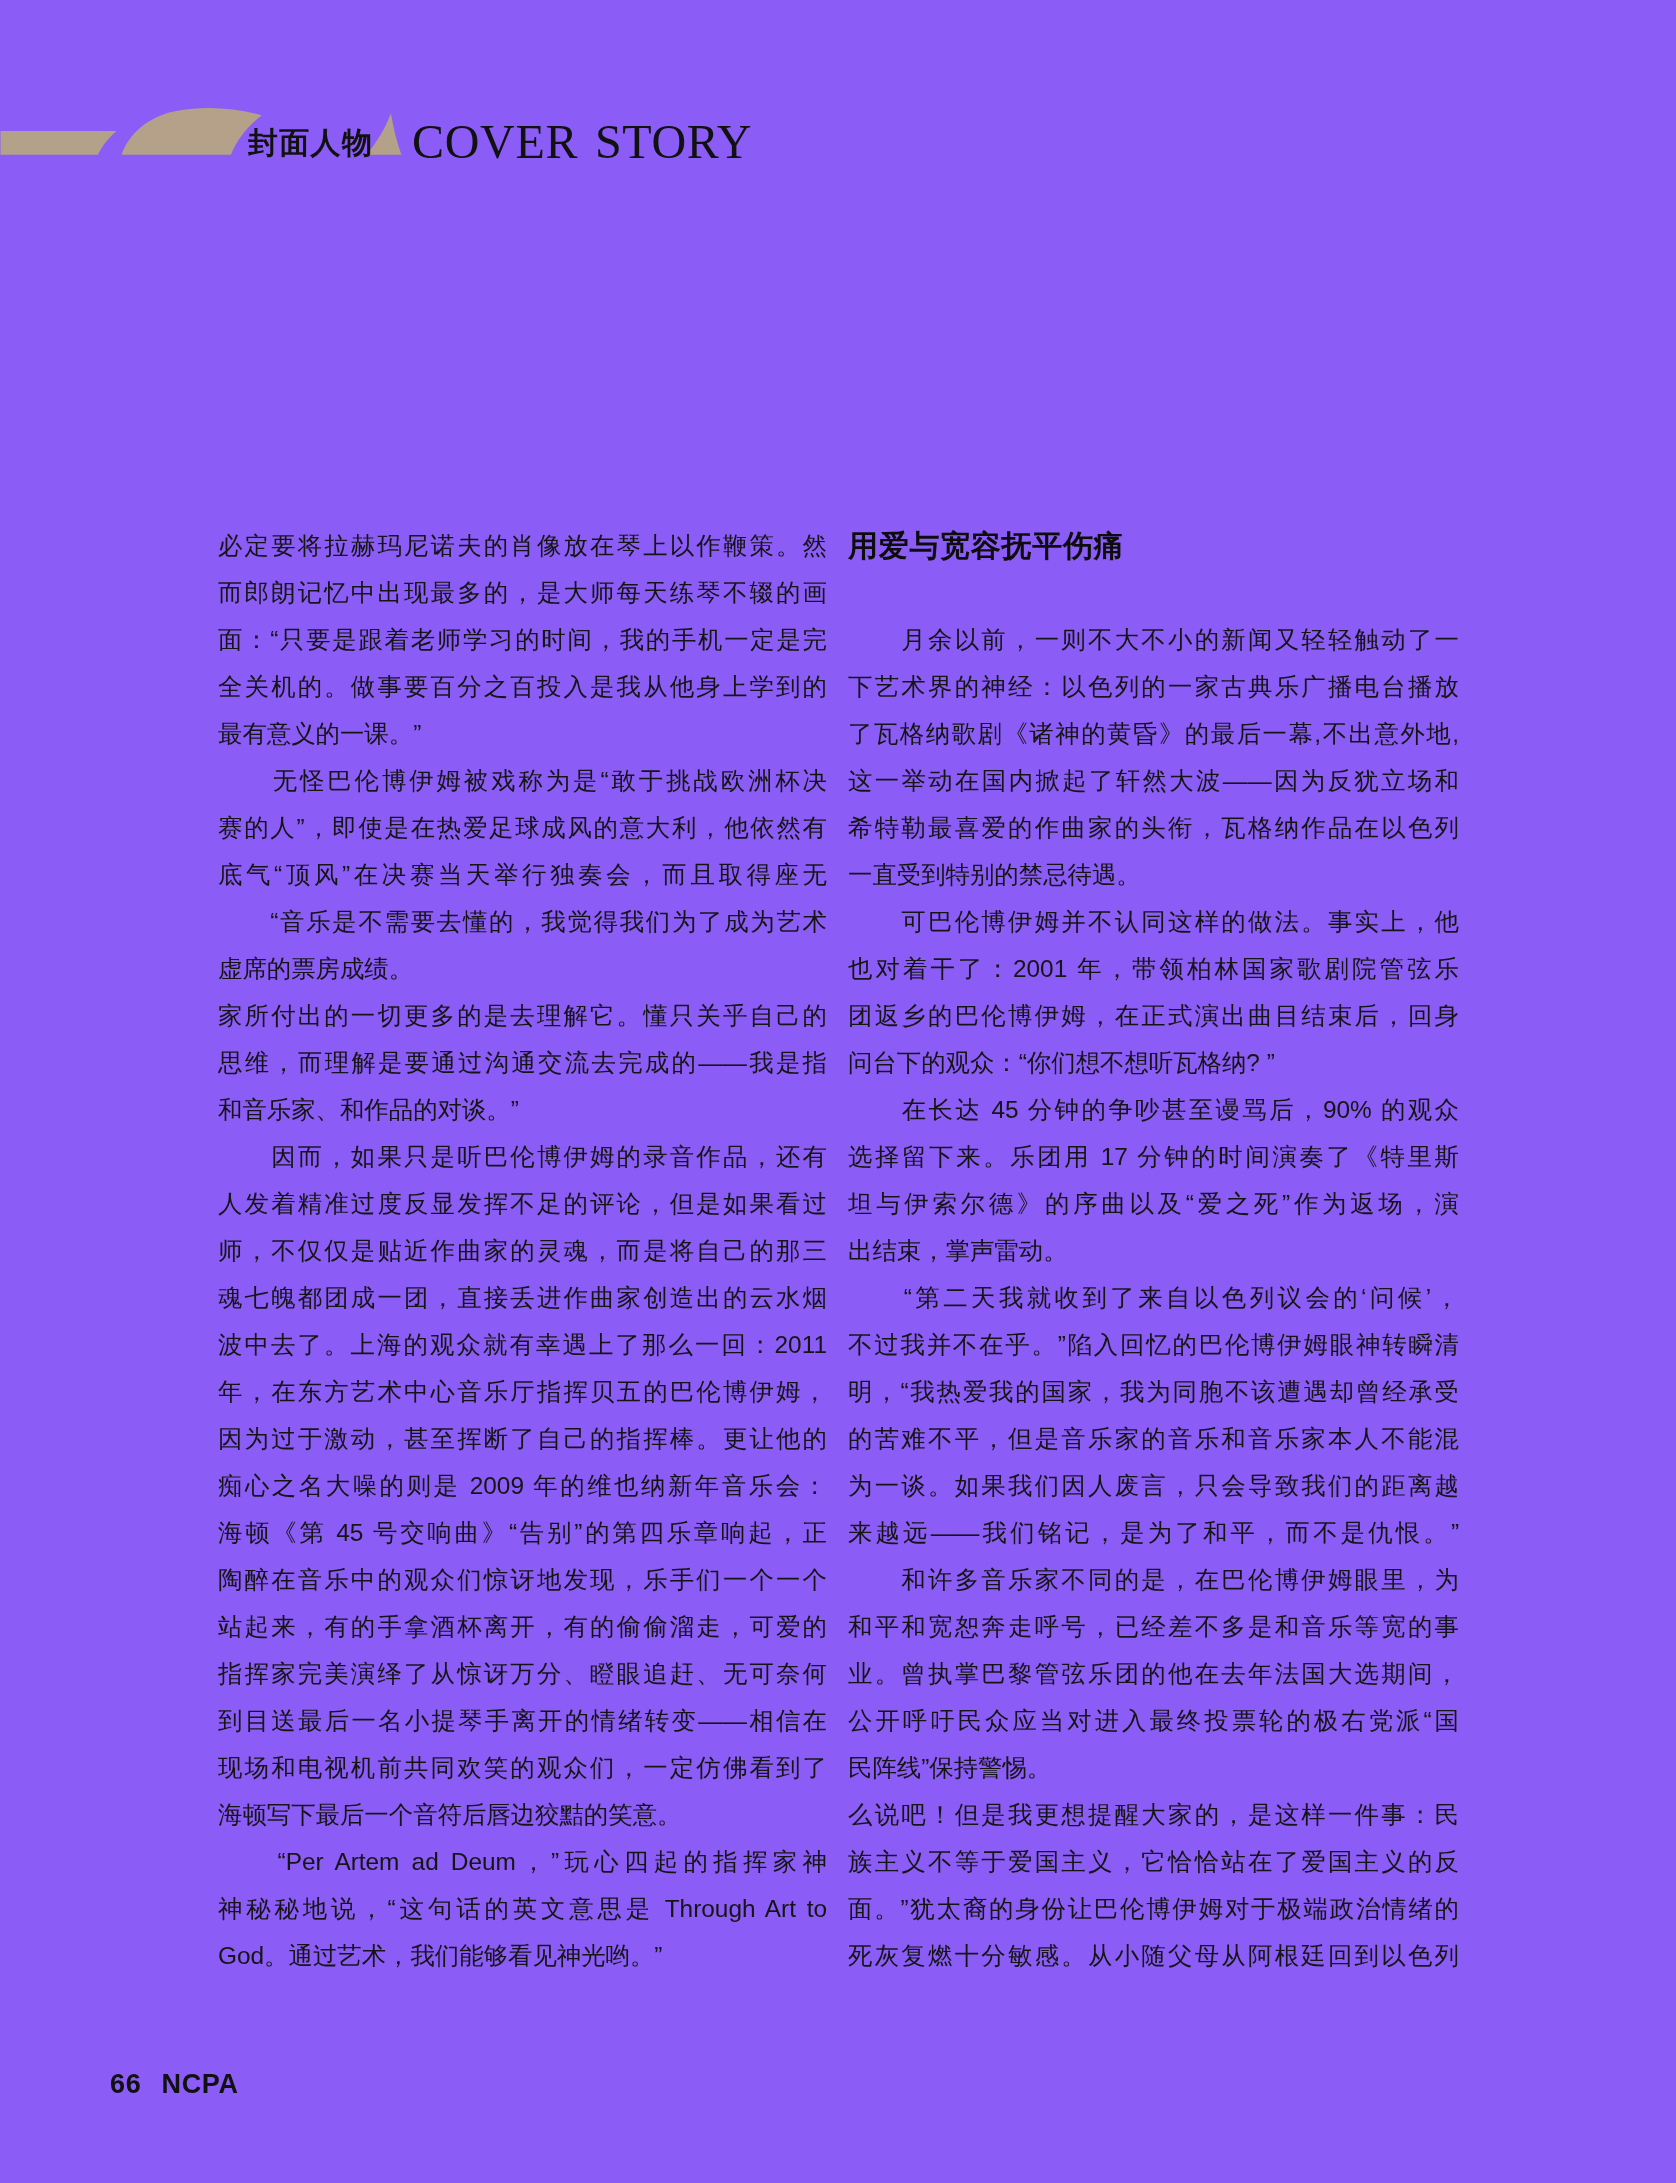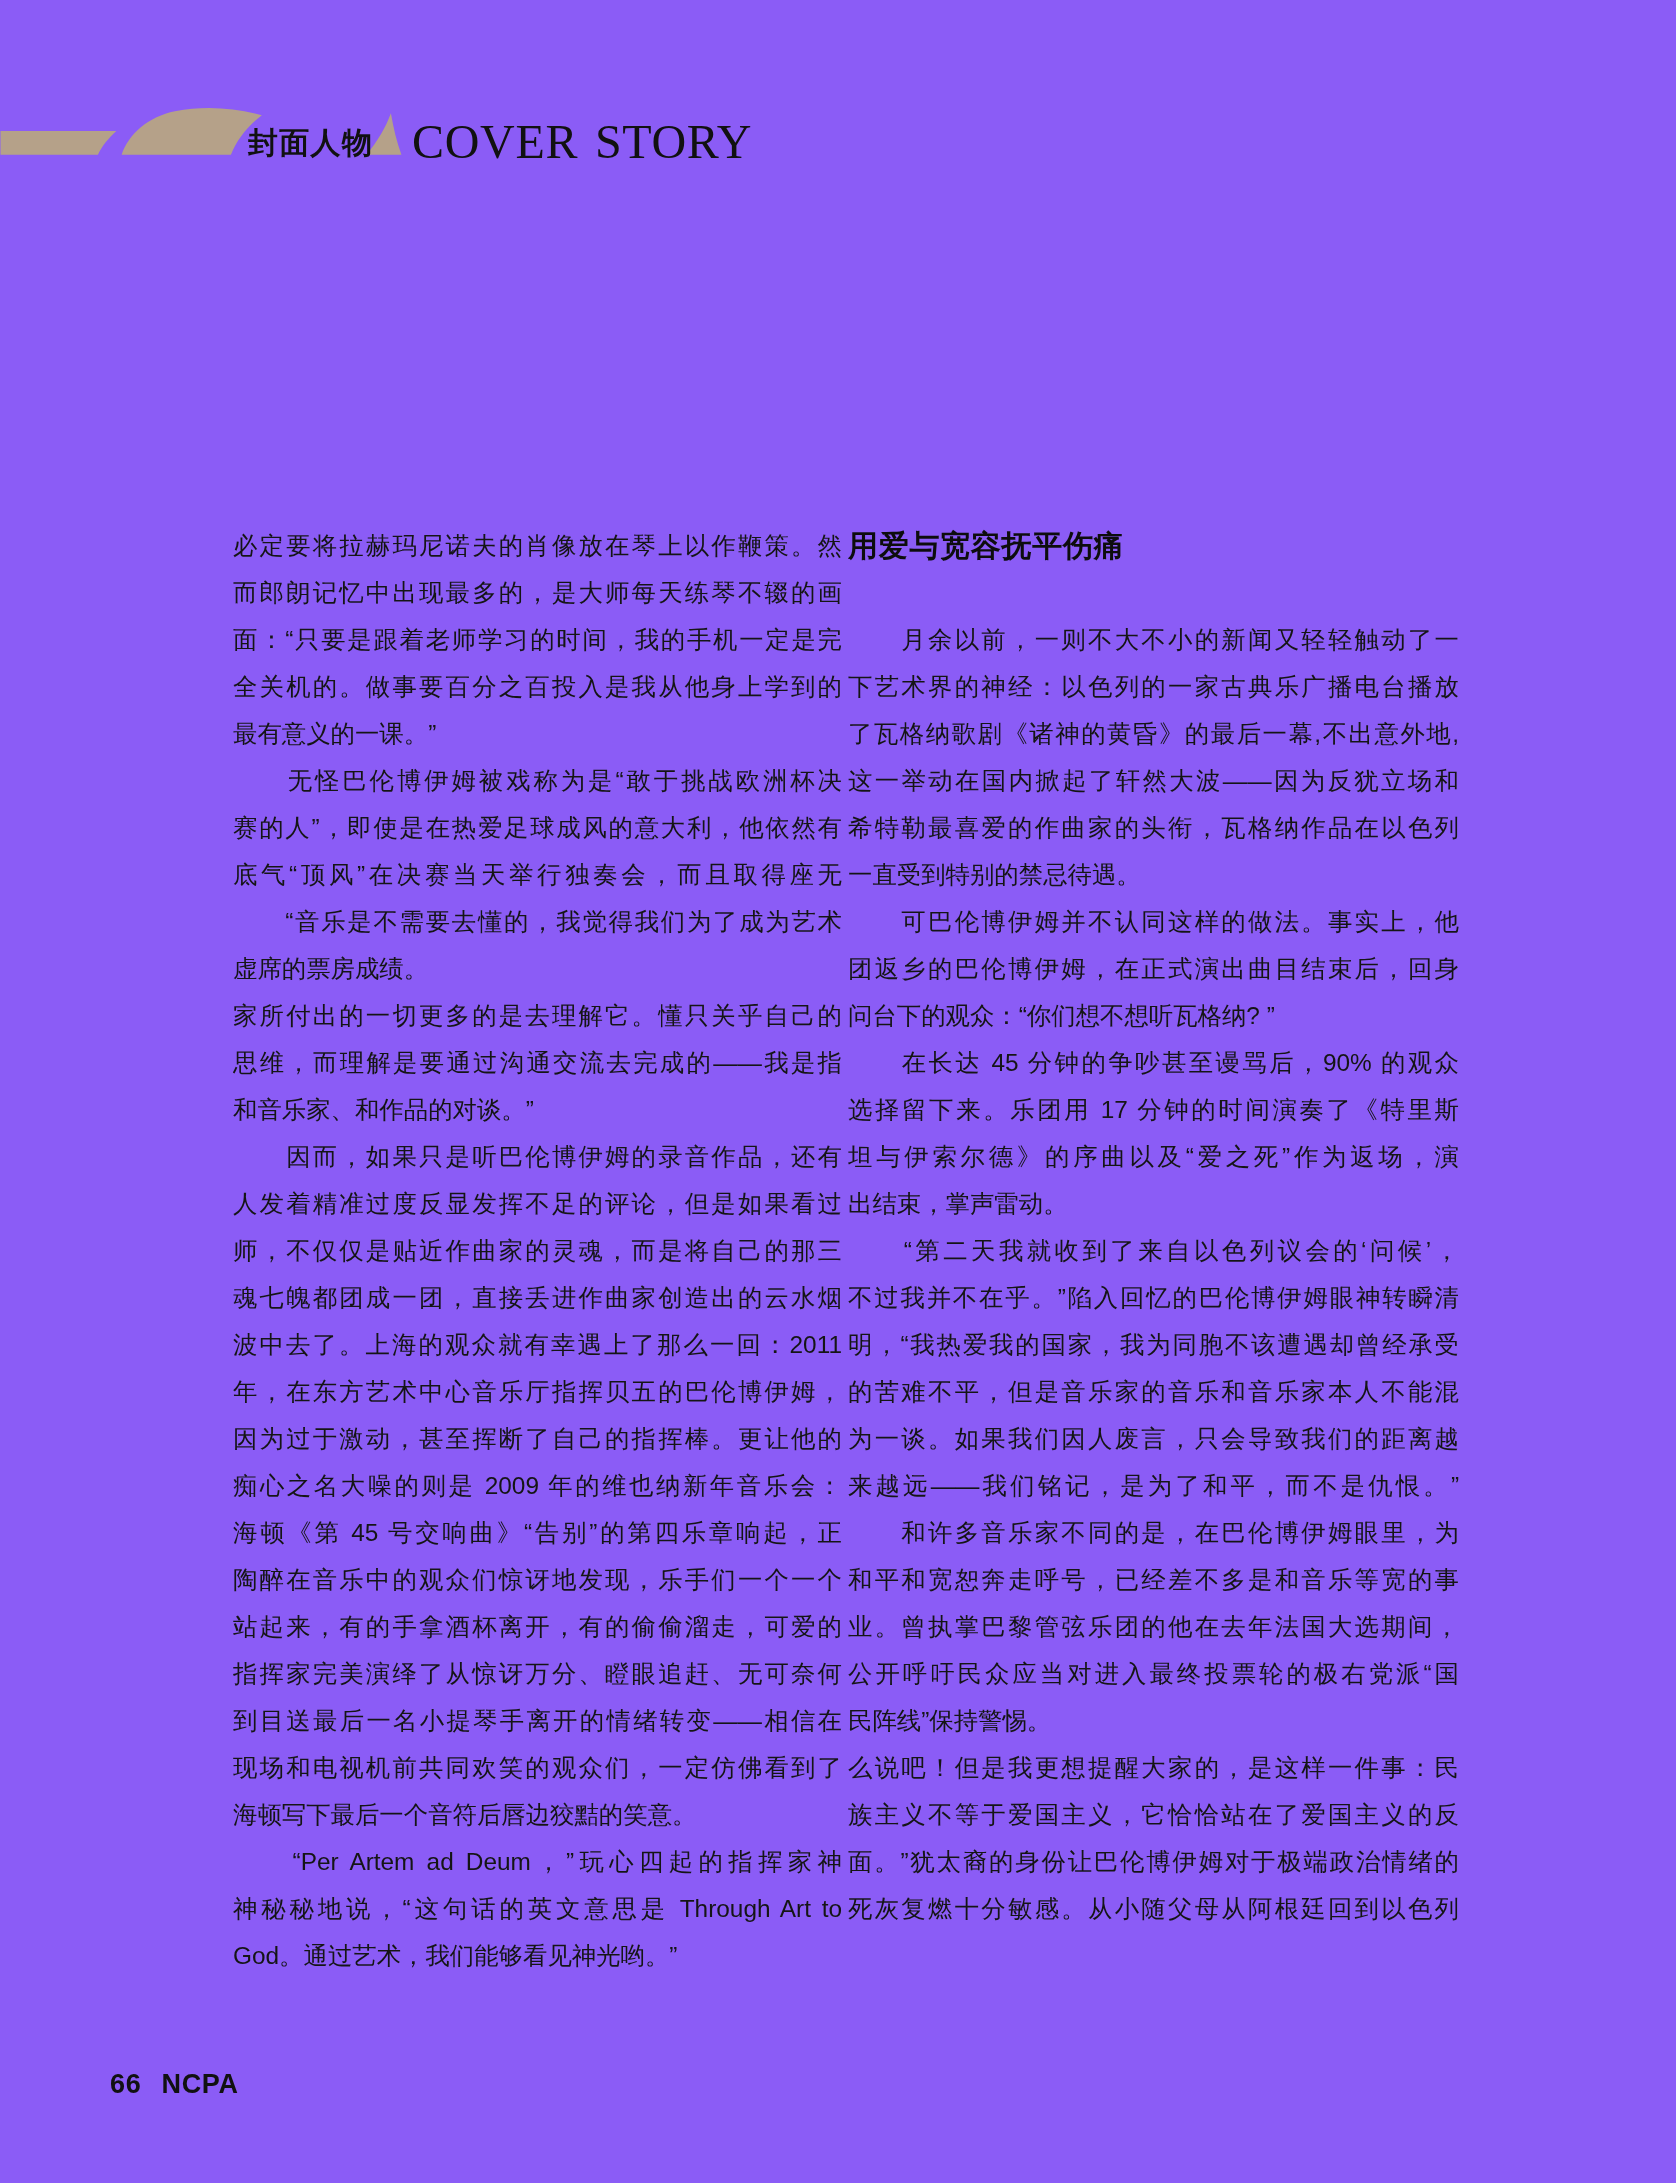--- a/index.html
+++ b/index.html
@@ -23,21 +23,21 @@
     font-family:"Liberation Serif","DejaVu Serif",serif;
     font-size:48px;line-height:33px;font-weight:400;
     letter-spacing:0.7px;word-spacing:4px;color:#111111;white-space:nowrap;
   }
   
   .col{
     position:absolute;top:522px;width:609px;
     font-size:24.4px;line-height:47px;
     color:#151515;
   }
-  .col.left{left:233px;}
+  .col.left{left:218px;}
   .col.right{left:848px;width:611px;}
   .line{
     height:47px;overflow:hidden;
     text-align:left;white-space:normal;
   }
   .line.fill{
     text-align:justify;
     text-align-last:justify;
     -moz-text-align-last:justify;
   }
@@ -102,20 +102,21 @@
   <div id="right-col" class="col right">
       <div class="line heading">用爱与宽容抚平伤痛</div>
       <div class="line"></div>
       <div class="line fill">　　月余以前，一则不大不小的新闻又轻轻触动了一</div>
       <div class="line fill">下艺术界的神经：以色列的一家古典乐广播电台播放</div>
       <div class="line fill">了瓦格纳歌剧《诸神的黄昏》的最后一幕,不出意外地,</div>
       <div class="line fill">这一举动在国内掀起了轩然大波——因为反犹立场和</div>
       <div class="line fill">希特勒最喜爱的作曲家的头衔，瓦格纳作品在以色列</div>
       <div class="line">一直受到特别的禁忌待遇。</div>
       <div class="line fill">　　可巴伦博伊姆并不认同这样的做法。事实上，他</div>
+      <div class="line fill">也对着干了：2001 年，带领柏林国家歌剧院管弦乐</div>
       <div class="line fill">团返乡的巴伦博伊姆，在正式演出曲目结束后，回身</div>
       <div class="line">问台下的观众：“你们想不想听瓦格纳? ”</div>
       <div class="line fill">　　在长达 45 分钟的争吵甚至谩骂后，90% 的观众</div>
       <div class="line fill">选择留下来。乐团用 17 分钟的时间演奏了《特里斯</div>
       <div class="line fill">坦与伊索尔德》的序曲以及“爱之死”作为返场，演</div>
       <div class="line">出结束，掌声雷动。</div>
       <div class="line fill">　　“第二天我就收到了来自以色列议会的‘问候’，</div>
       <div class="line fill">不过我并不在乎。”陷入回忆的巴伦博伊姆眼神转瞬清</div>
       <div class="line fill">明，“我热爱我的国家，我为同胞不该遭遇却曾经承受</div>
       <div class="line fill">的苦难不平，但是音乐家的音乐和音乐家本人不能混</div>

